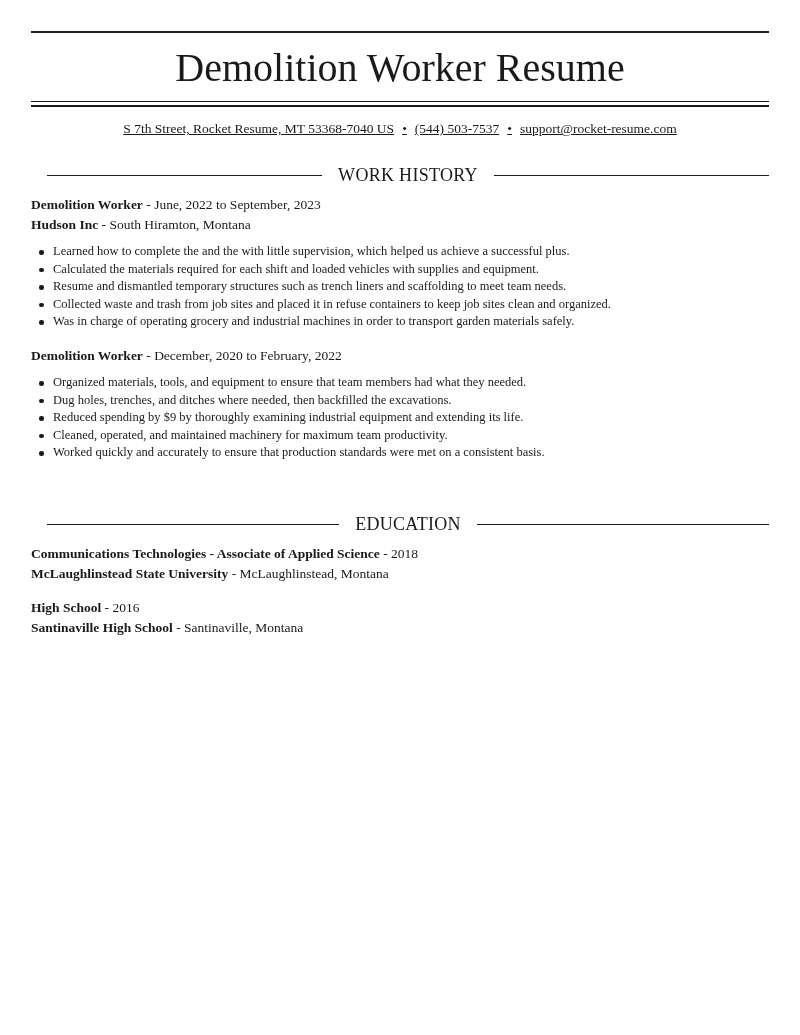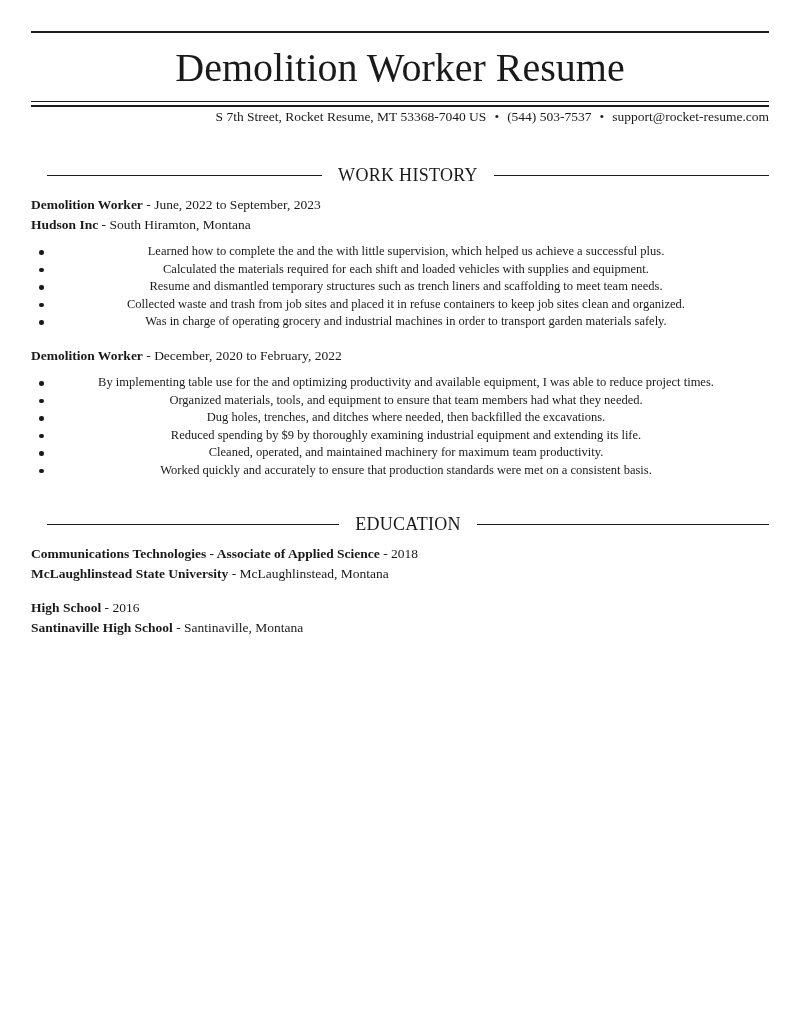--- a/index.html
+++ b/index.html
@@ -9,34 +9,34 @@
   }
   .page { position: absolute; left: 31px; right: 31px; top: 0; }
   .rule-top { position: absolute; top: 31px; left: 0; right: 0; height: 0; border-top: 2px solid #1a1a1a; }
   .title {
     position: absolute; top: 44px; left: 0; right: 0; text-align: center;
     font-size: 40px; line-height: 48px; font-weight: normal; margin: 0;
   }
   .rule-double-a { position: absolute; top: 101px; left: 0; right: 0; border-top: 1px solid #1a1a1a; }
   .rule-double-b { position: absolute; top: 105px; left: 0; right: 0; border-top: 2px solid #1a1a1a; }
   .contact {
-    position: absolute; top: 108px; left: 0; right: 0; text-align: right;
-    font-size: 13.5px; line-height: 18px;
+    position: absolute; top: 120px; left: 0; right: 0; text-align: center;
+    font-size: 13.5px; line-height: 18px; text-decoration: underline;
   }
   .contact .sep { margin: 0 8px; }
   .section-head {
     position: absolute; left: 16px; right: 0; display: flex; align-items: center; justify-content: center;
   }
   .section-head .line { flex: 1; border-top: 1px solid #1a1a1a; height: 0; }
   .section-head .label { font-size: 18px; padding: 0 16px; line-height: 22px; letter-spacing: 0.3px; }
   .block { position: absolute; left: 0; right: 10px; font-size: 13.5px; }
   .row { line-height: 20px; }
   .row b { font-weight: bold; }
   ul.bullets { margin: 0; padding: 0 0 0 22px; list-style: none; }
-  ul.bullets li { position: relative; font-size: 12.5px; line-height: 17.6px; text-align: center; }
+  ul.bullets li { position: relative; font-size: 12.5px; line-height: 17.6px; }
   ul.bullets li::before {
     content: ""; position: absolute; left: -14px; top: 7px; width: 4.5px; height: 4.5px;
     border-radius: 50%; background: #1a1a1a;
   }
 </style>
 </head>
 <body>
 
 <div class="page">
   <div class="rule-top"></div>
@@ -68,21 +68,20 @@
       <li>Collected waste and trash from job sites and placed it in refuse containers to keep job sites clean and organized.</li>
       <li>Was in charge of operating grocery and industrial machines in order to transport garden materials safely.</li>
     </ul>
   </div>
 
   <div class="block" style="top:346px;">
     <div class="row">
       <b>Demolition Worker</b><span> - </span><span>December, 2020 to February, 2022</span>
     </div>
     <ul class="bullets" style="margin-top:8px;">
-      <li>By implementing table use for the and optimizing productivity and available equipment, I was able to reduce project times.</li>
       <li>Organized materials, tools, and equipment to ensure that team members had what they needed.</li>
       <li>Dug holes, trenches, and ditches where needed, then backfilled the excavations.</li>
       <li>Reduced spending by $9 by thoroughly examining industrial equipment and extending its life.</li>
       <li>Cleaned, operated, and maintained machinery for maximum team productivity.</li>
       <li>Worked quickly and accurately to ensure that production standards were met on a consistent basis.</li>
     </ul>
   </div>
 
   <div class="section-head" style="top:513px;">
     <div class="line"></div>

